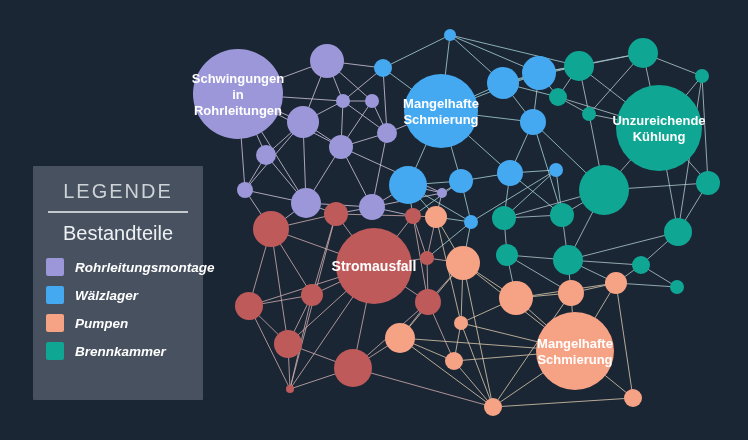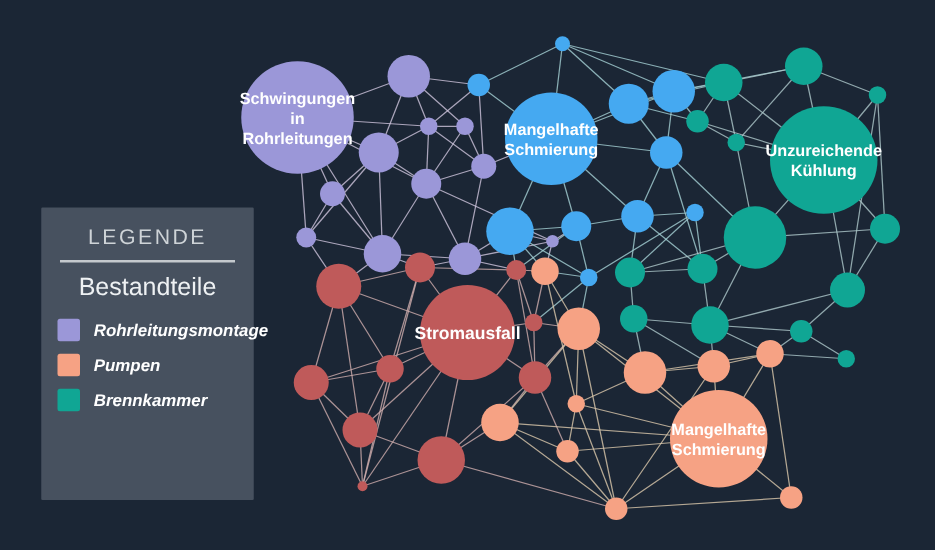--- a/index.html
+++ b/index.html
@@ -8,21 +8,21 @@
     font-family: "Liberation Sans", sans-serif;
   }
   .stage { position: relative; width: 660px; height: 440px; }
   svg#graph { position: absolute; left: 0; top: 0; width: 748px; height: 440px; display: block; }
 
   .legend {
     position: absolute; left: 33px; top: 166px; width: 170px; height: 234px;
     box-sizing: border-box; padding: 10px 10px; border-radius: 1px;
   }
   .legend-title {
-    text-align: center; font-size: 17px; letter-spacing: 2px;
+    text-align: center; font-size: 20px; letter-spacing: 2px;
     color: #ced3d7; font-weight: 400; margin-top: 4px;
   }
   .legend-divider { border: none; border-top: 2px solid #c4c9cd; margin: 8px 5px 9px 5px; }
   .legend-subtitle { text-align: center; font-size: 20px; color: #eef1f3; margin-bottom: 13px; }
   .legend-item { display: flex; align-items: center; gap: 11px; margin-bottom: 10px; padding-left: 3px; font-weight: bold; }
   .legend-swatch { width: 18px; height: 18px; border-radius: 2px; flex: none; }
   .legend-label { font-style: italic; font-size: 13.5px; color: #ffffff; white-space: nowrap; }
 
   .node-label-text {
     font-family: "Liberation Sans", sans-serif;
@@ -292,20 +292,24 @@
   <div class="legend" id="legend-panel" style="background: rgb(71, 81, 95);">
     <div class="legend-title">LEGENDE</div>
     <hr class="legend-divider">
     <div class="legend-subtitle">Bestandteile</div>
     <div id="legend-items">
         <div class="legend-item">
           <span class="legend-swatch" style="background: rgb(155, 151, 216);"></span>
           <span class="legend-label">Rohrleitungsmontage</span>
         </div>
         <div class="legend-item">
+          <span class="legend-swatch" style="background: rgb(69, 169, 241);"></span>
+          <span class="legend-label">Wälzlager</span>
+        </div>
+        <div class="legend-item">
           <span class="legend-swatch" style="background: rgb(246, 162, 132);"></span>
           <span class="legend-label">Pumpen</span>
         </div>
         <div class="legend-item">
           <span class="legend-swatch" style="background: rgb(16, 166, 148);"></span>
           <span class="legend-label">Brennkammer</span>
         </div>
       </div>
   </div>
 </div>

